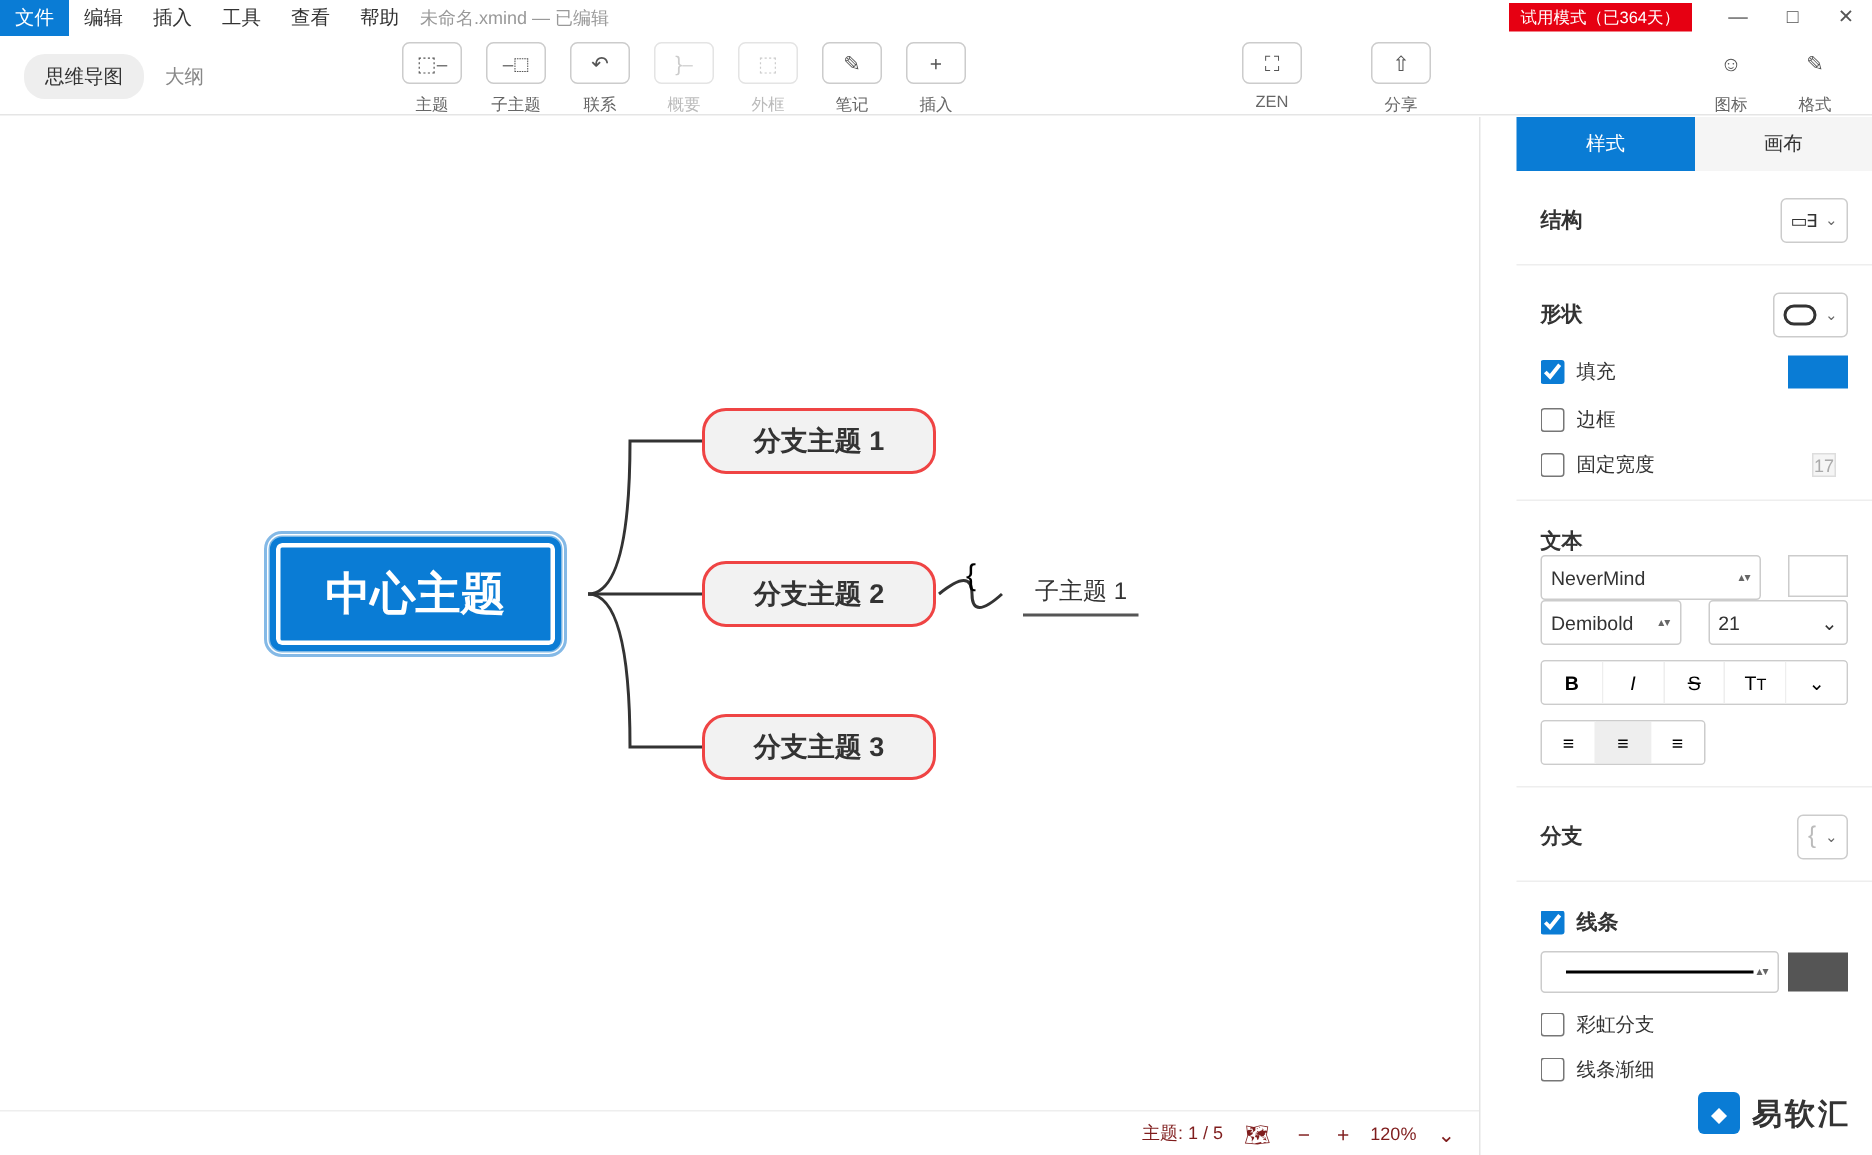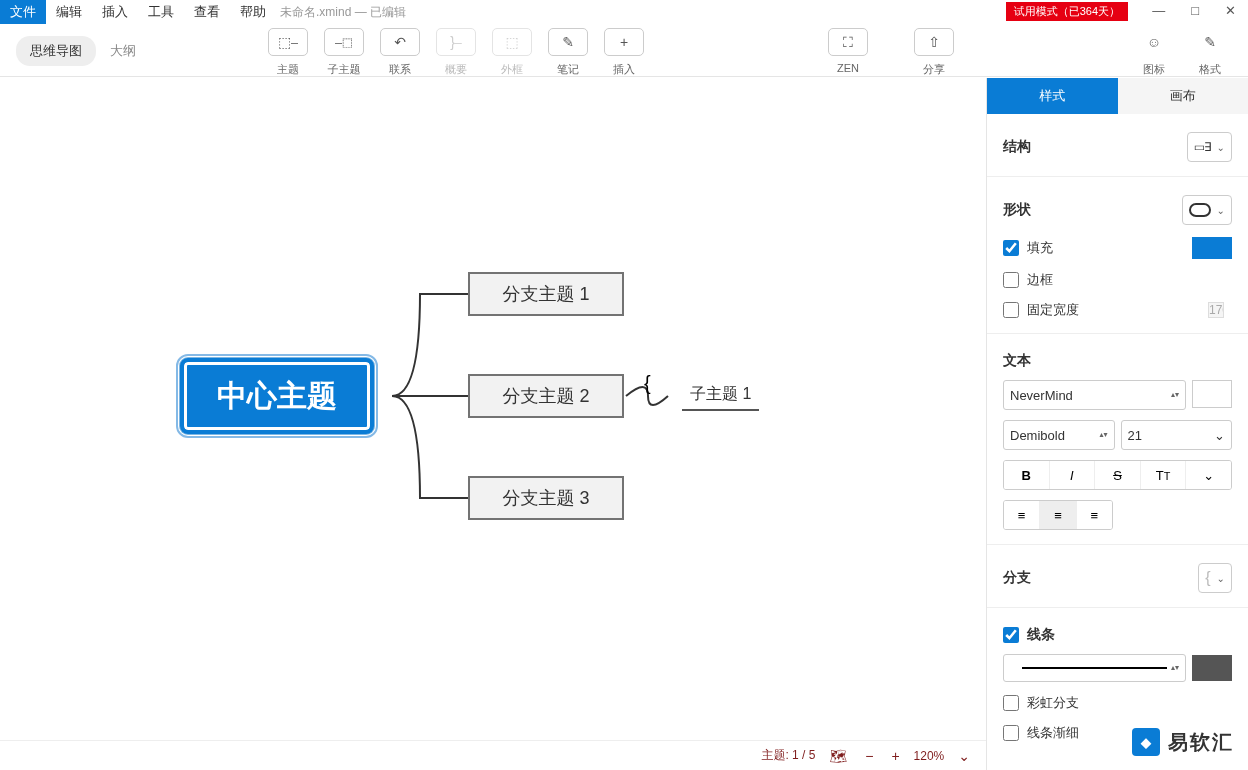--- a/index.html
+++ b/index.html
@@ -28,47 +28,47 @@
 .tool-label.disabled { color: #bbb; }
 
 .tool-right { position: absolute; right: 286px; top: 28px; display: flex; }
 .tool-right2 { position: absolute; right: 10px; top: 28px; display: flex; }
 
 .divider { height: 1px; background: #e5e5e5; margin-top: 0; }
 
 
 .canvas-area { position: absolute; top: 78px; left: 0; right: 262px; bottom: 30px; background: #fff; overflow: hidden; }
 .central-topic { position: absolute; left: 180px; top: 280px; width: 194px; height: 76px; background: #0a7cd5; border: 4px solid #0a7cd5; border-radius: 8px; display: flex; align-items: center; justify-content: center; color: #fff; font-size: 30px; font-weight: 600; box-shadow: 0 0 0 3px #fff inset, 0 0 0 1px #7db7e4; outline: 2px solid #84b9e6; outline-offset: 2px; }
-.branch-topic { position: absolute; width: 156px; height: 44px; background: #f2f2f2; border: 2px solid #737373; border-radius: 0; display: flex; align-items: center; justify-content: center; font-size: 18px; font-weight: 400; }
+.branch-topic { position: absolute; width: 156px; height: 44px; background: #f2f2f2; border: 2px solid #ef4444; border-radius: 16px; display: flex; align-items: center; justify-content: center; font-size: 18px; font-weight: 700; }
 .b1 { left: 468px; top: 194px; }
 .b2 { left: 468px; top: 296px; }
 .b3 { left: 468px; top: 398px; }
 .sub-topic { position: absolute; left: 682px; top: 302px; font-size: 16px; border-bottom: 2px solid #555; padding: 4px 8px; }
 
 svg.connectors { position: absolute; top: 0; left: 0; width: 100%; height: 100%; pointer-events: none; }
 
 
-.right-panel { position: absolute; top: 78px; right: 0; width: 262px; bottom: 0; background: #fff; border-left: 1px solid #e5e5e5; overflow-y: auto; }
+.right-panel { position: absolute; top: 78px; right: 0; width: 262px; bottom: 0; background: #fff; border-left: 1px solid #e5e5e5; overflow-y: auto; padding-left: 24px; }
 .panel-tabs { display: flex; height: 36px; }
 .panel-tab { flex: 1; text-align: center; line-height: 36px; font-size: 13px; cursor: pointer; background: #f5f5f5; }
 .panel-tab.active { background: #0a7cd5; color: #fff; }
 
 .panel-section { padding: 18px 16px 14px; border-bottom: 1px solid #eee; }
 .section-row { display: flex; align-items: center; justify-content: space-between; }
 .section-label { font-size: 14px; font-weight: 600; }
 .combo-btn { height: 30px; border: 1px solid #ccc; border-radius: 4px; display: flex; align-items: center; padding: 0 6px; background: #fff; cursor: pointer; }
 .combo-btn .caret { margin-left: 6px; font-size: 10px; color: #666; }
 
 .check-row { display: flex; align-items: center; margin-top: 12px; font-size: 13px; }
 .check-row input { width: 16px; height: 16px; margin-right: 8px; accent-color: #0a7cd5; }
 .color-swatch { width: 40px; height: 22px; background: #0a7cd5; margin-left: auto; cursor: pointer; }
 
 .width-input { width: 50px; height: 24px; border: 1px solid #ddd; background: #f5f5f5; text-align: center; font-size: 12px; color: #aaa; margin-left: auto; }
 
-.font-row { margin-top: 10px; display: flex; gap: 6px; }
+.font-row { display: flex; gap: 18px; }
 .font-select { flex: 1; height: 30px; border: 1px solid #ccc; border-radius: 3px; padding: 0 6px; font-size: 13px; display: flex; align-items: center; justify-content: space-between; background: #fff; cursor: pointer; }
 .small-sel { width: 50px; }
 .tiny-swatch { width: 40px; height: 28px; border: 1px solid #ccc; background: #fff; }
 
 .btn-group { display: flex; border: 1px solid #ccc; border-radius: 3px; margin-top: 10px; overflow: hidden; }
 .btn-group button { flex: 1; height: 28px; background: #fff; border: none; border-right: 1px solid #eee; cursor: pointer; font-size: 13px; }
 .btn-group button:last-child { border-right: none; }
 .btn-group button.active { background: #eee; }
 
 .line-select { display: flex; margin-top: 10px; gap: 6px; align-items: center; }

